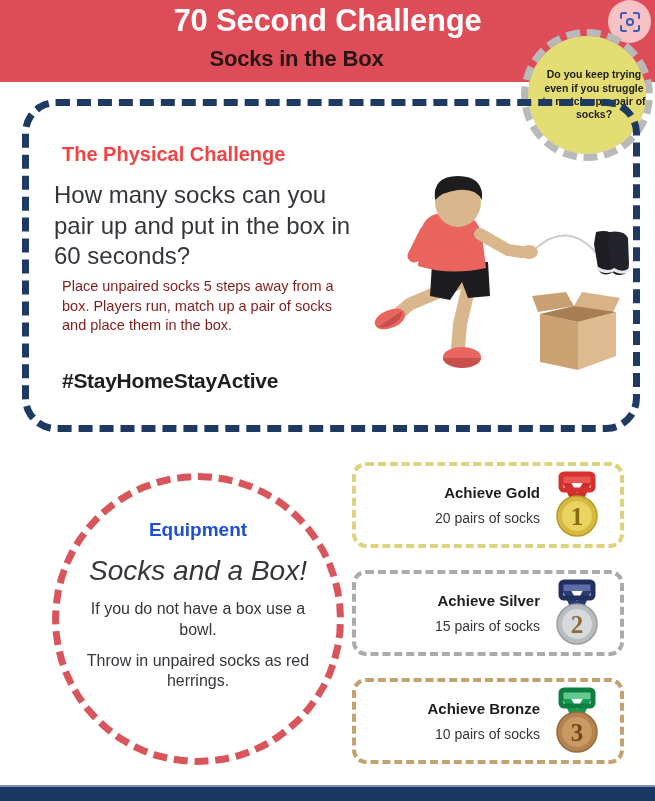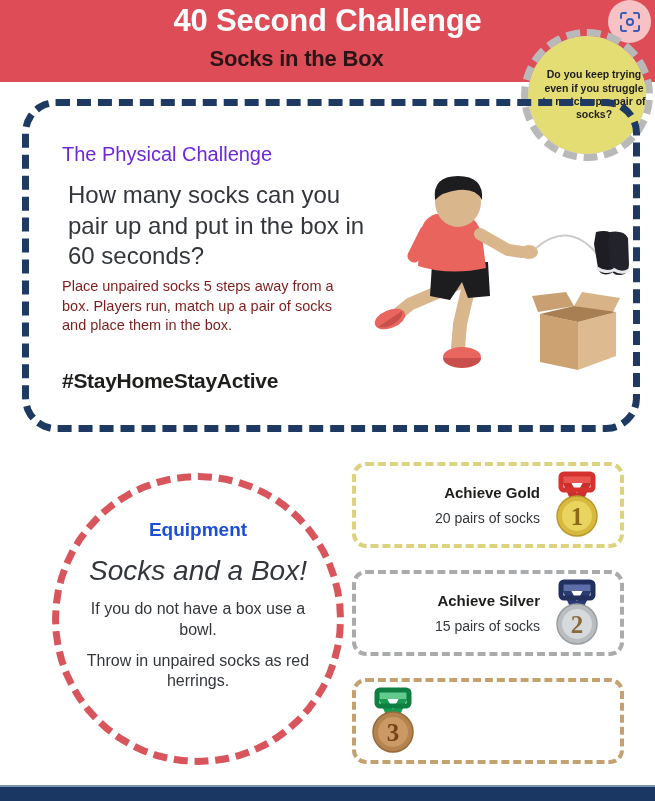--- a/index.html
+++ b/index.html
@@ -23,22 +23,22 @@
       box-shadow:0 0 0 7px #c9c9c9;clip-path:circle(59px at 59px 59px);}
   .badge-ring{position:absolute;left:521px;top:29px;width:132px;height:132px;border-radius:50%;
       border:7px dashed #b9b9b9;box-sizing:border-box;}
   .badge-text{position:relative;z-index:2;width:104px;text-align:center;
       font-size:10.5px;font-weight:bold;line-height:1.28;color:#1d1d1b;}
 
   
   .pc-box{position:absolute;left:22px;top:99px;width:618px;height:333px;
       border:7px dashed #1e3a62;border-radius:34px;box-sizing:border-box;background:transparent;}
 
-  .pc-h{position:absolute;left:62px;top:143px;font-size:20px;font-weight:normal;color:#6d28d9;}
-  .pc-lead{position:absolute;left:68px;top:180px;width:300px;font-size:24px;line-height:1.28;
+  .pc-h{position:absolute;left:62px;top:143px;font-size:20px;font-weight:bold;color:#ef4444;}
+  .pc-lead{position:absolute;left:54px;top:180px;width:300px;font-size:24px;line-height:1.28;
       color:#33373b;font-weight:400;}
   .pc-body{position:absolute;left:62px;top:277px;width:292px;font-size:14.5px;line-height:1.35;
       color:#7f1d1d;}
   .pc-tag{position:absolute;left:62px;top:369px;font-size:21px;font-weight:bold;color:#1d1d1b;
       letter-spacing:-.3px;}
 
   .illus{position:absolute;left:340px;top:172px;width:295px;height:200px;}
 
   
   .eq-circle{position:absolute;left:52px;top:473px;width:292px;height:292px;border-radius:50%;
@@ -63,21 +63,21 @@
   .card-medal{width:74px;margin-right:6px;display:flex;align-items:center;justify-content:center;}
 
   
   .bottom-bar{position:absolute;left:0;top:787px;width:655px;height:14px;background:#1a3663;}
   .bottom-bar-top{position:absolute;left:0;top:785px;width:655px;height:2px;background:#7e93b2;}
 </style>
 </head>
 <body>
 
 <div class="header"></div>
-<div class="header-title">40 Second Challenge</div>
+<div class="header-title">70 Second Challenge</div>
 <div class="header-sub">Socks in the Box</div>
 
 <div class="lens-btn">
   <svg width="24" height="24" viewBox="0 0 24 24" fill="none" stroke="#3b5bb5" stroke-width="2" stroke-linecap="round">
     <path d="M3 8V5a2 2 0 0 1 2-2h3"></path>
       <path d="M16 3h3a2 2 0 0 1 2 2v3"></path>
     <path d="M21 16v3a2 2 0 0 1-2 2h-3"></path>
       <path d="M8 21H5a2 2 0 0 1-2-2v-3"></path>
     <circle cx="12" cy="12" r="3.1"></circle>
   </svg>
@@ -173,20 +173,24 @@
       <rect x="16" y="3" width="32" height="16" rx="3" fill="none" stroke="#22305f" stroke-width="5"></rect>
       <circle cx="32" cy="45" r="20" fill="#b9bdc0"></circle>
       <circle cx="32" cy="45" r="20" fill="none" stroke="#9a9ea1" stroke-width="1.5"></circle>
       <circle cx="32" cy="45" r="15" fill="#d7dadd"></circle>
       <text x="32" y="54" text-anchor="middle" font-family="'Liberation Serif',serif" font-size="25" font-weight="bold" fill="#8a6a3a">2</text>
     </svg>
   </div>
 </div>
 
 <div class="card card-bronze">
+  <div class="card-txt">
+    <div class="card-title">Achieve Bronze</div>
+    <div class="card-sub">10 pairs of socks</div>
+  </div>
   <div class="card-medal">
     <svg width="64" height="68" viewBox="0 0 64 68">
       <path d="M14 4 L26 30 L34 26 L22 4 Z" fill="#179a52"></path>
       <path d="M50 4 L38 30 L30 26 L42 4 Z" fill="#179a52"></path>
       <path d="M18 4 h28 v8 h-28 Z" fill="#63c98d"></path>
       <rect x="16" y="3" width="32" height="16" rx="3" fill="none" stroke="#0f7e41" stroke-width="5"></rect>
       <circle cx="32" cy="45" r="20" fill="#b4834f"></circle>
       <circle cx="32" cy="45" r="20" fill="none" stroke="#976a3a" stroke-width="1.5"></circle>
       <circle cx="32" cy="45" r="15" fill="#cb9a64"></circle>
       <text x="32" y="54" text-anchor="middle" font-family="'Liberation Serif',serif" font-size="25" font-weight="bold" fill="#74431a">3</text>

